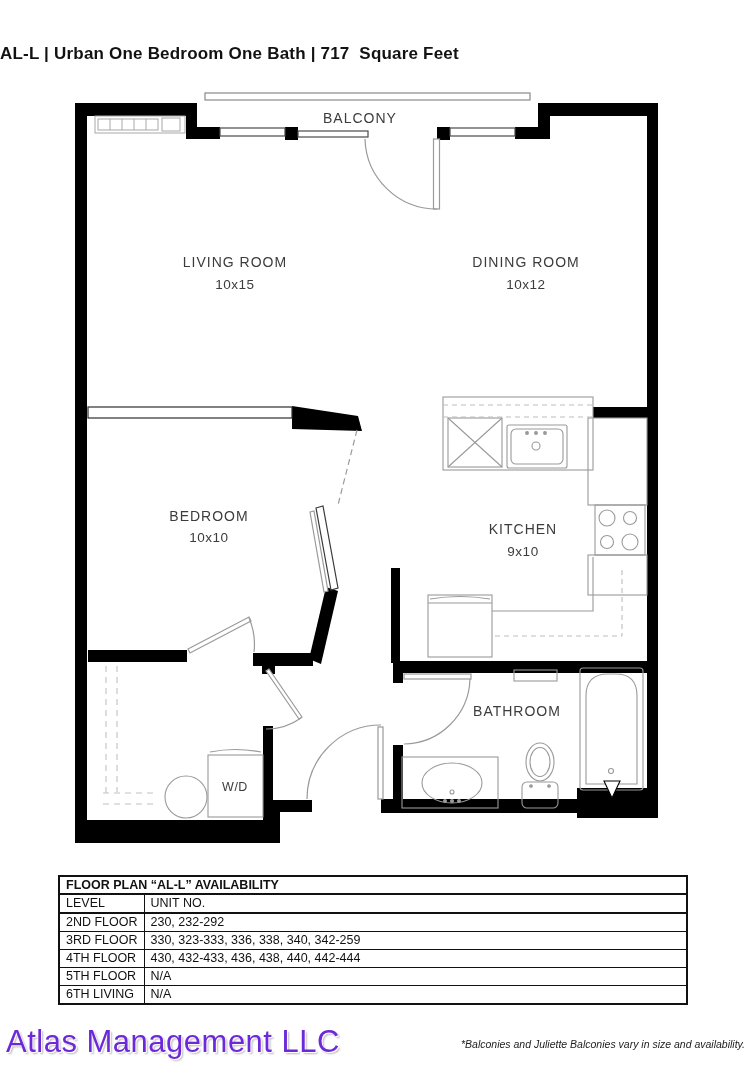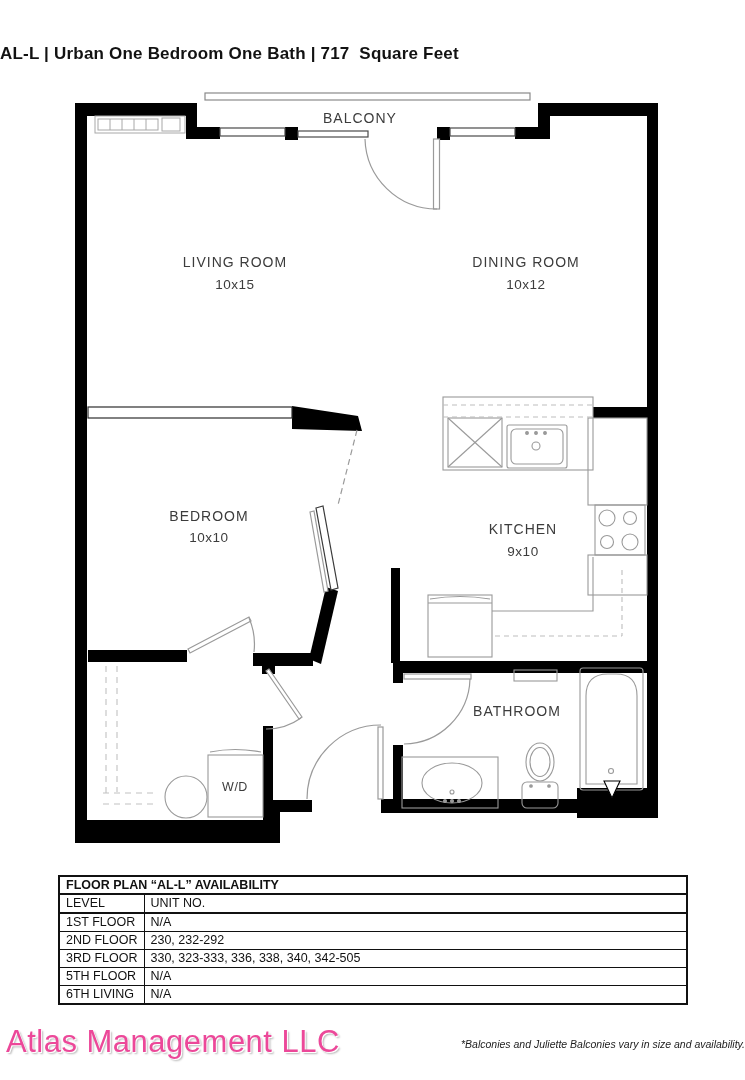--- a/index.html
+++ b/index.html
@@ -34,21 +34,21 @@
   table.availability tr.t-head th{
     font-weight:normal;border-bottom:2px solid #111;height:17px;line-height:17px;
   }
   .col-level{width:85px;}
   .footnote{
     position:absolute;top:1038px;left:20px;width:725px;text-align:right;
     font-size:10.5px;font-style:italic;color:#1c1c1c;
   }
   .watermark{
     position:absolute;left:6px;top:1024px;
-    font-size:31px;color:#ec4899;letter-spacing:.5px;
+    font-size:31px;color:#6d28d9;letter-spacing:.5px;
     text-shadow:1px 1px 0 #ffffff, 2px 2px 2px #b8b8b8;
     text-align:center;
   }
 </style>
 </head>
 <body>
 
 <div class="page-title">AL-L | Urban One Bedroom One Bath | 717  Square Feet</div>
 
 <svg class="plan" width="745" height="1080" viewBox="0 0 745 1080">
@@ -225,30 +225,30 @@
     </colgroup>
   <tbody>
       <tr class="t-title">
     <th colspan="2">FLOOR PLAN “AL-L” AVAILABILITY</th>
   </tr>
   <tr class="t-head">
     <th>LEVEL</th>
     <th>UNIT NO.</th>
   </tr>
   <tr>
-    <td>1ST FLOOR</td>
-    <td>N/A</td>
-  </tr>
-  <tr>
     <td>2ND FLOOR</td>
     <td>230, 232-292</td>
   </tr>
   <tr>
     <td>3RD FLOOR</td>
-    <td>330, 323-333, 336, 338, 340, 342-505</td>
+    <td>330, 323-333, 336, 338, 340, 342-259</td>
+  </tr>
+  <tr>
+    <td>4TH FLOOR</td>
+    <td>430, 432-433, 436, 438, 440, 442-444</td>
   </tr>
   <tr>
     <td>5TH FLOOR</td>
     <td>N/A</td>
   </tr>
   <tr>
     <td>6TH LIVING</td>
     <td>N/A</td>
   </tr>
 </tbody>

